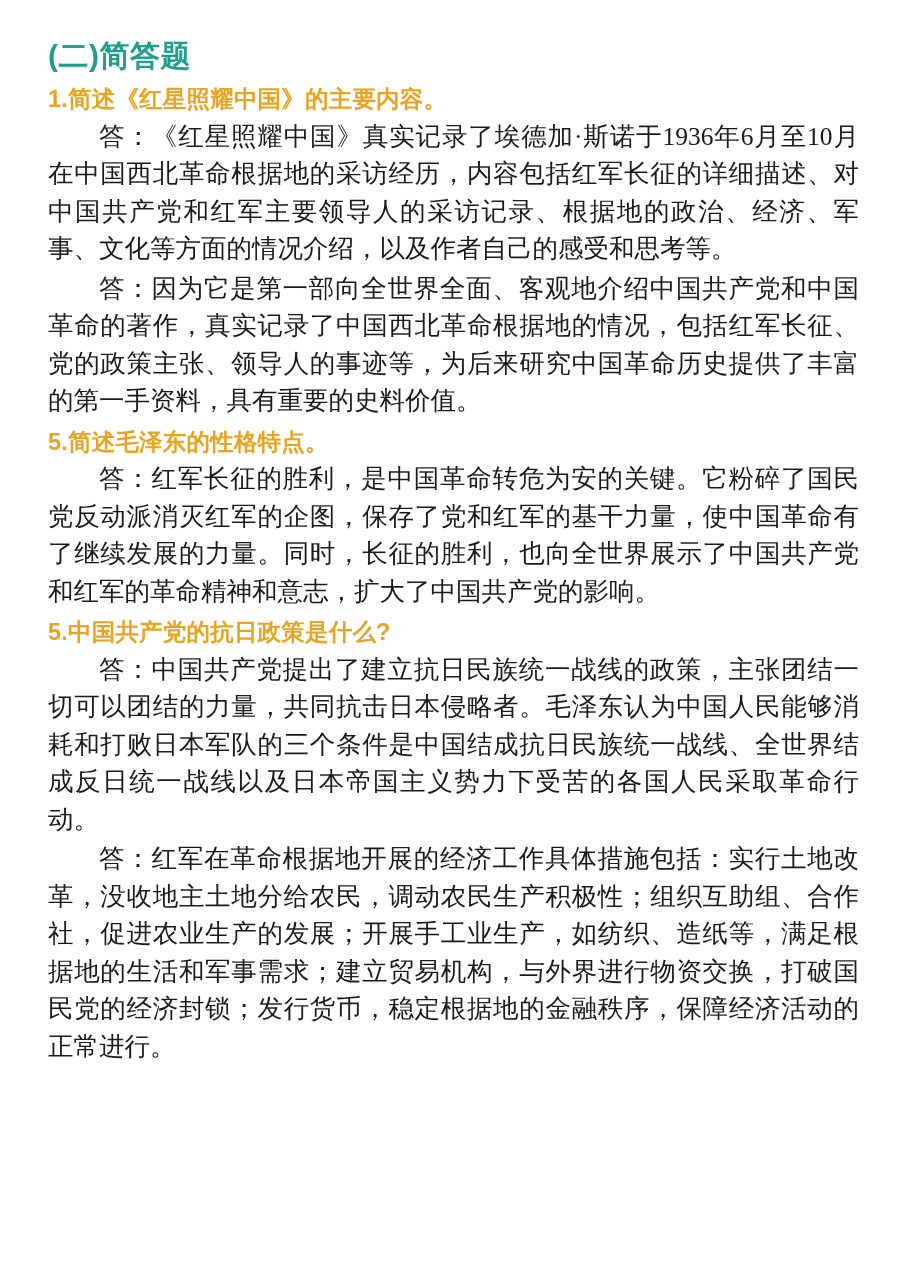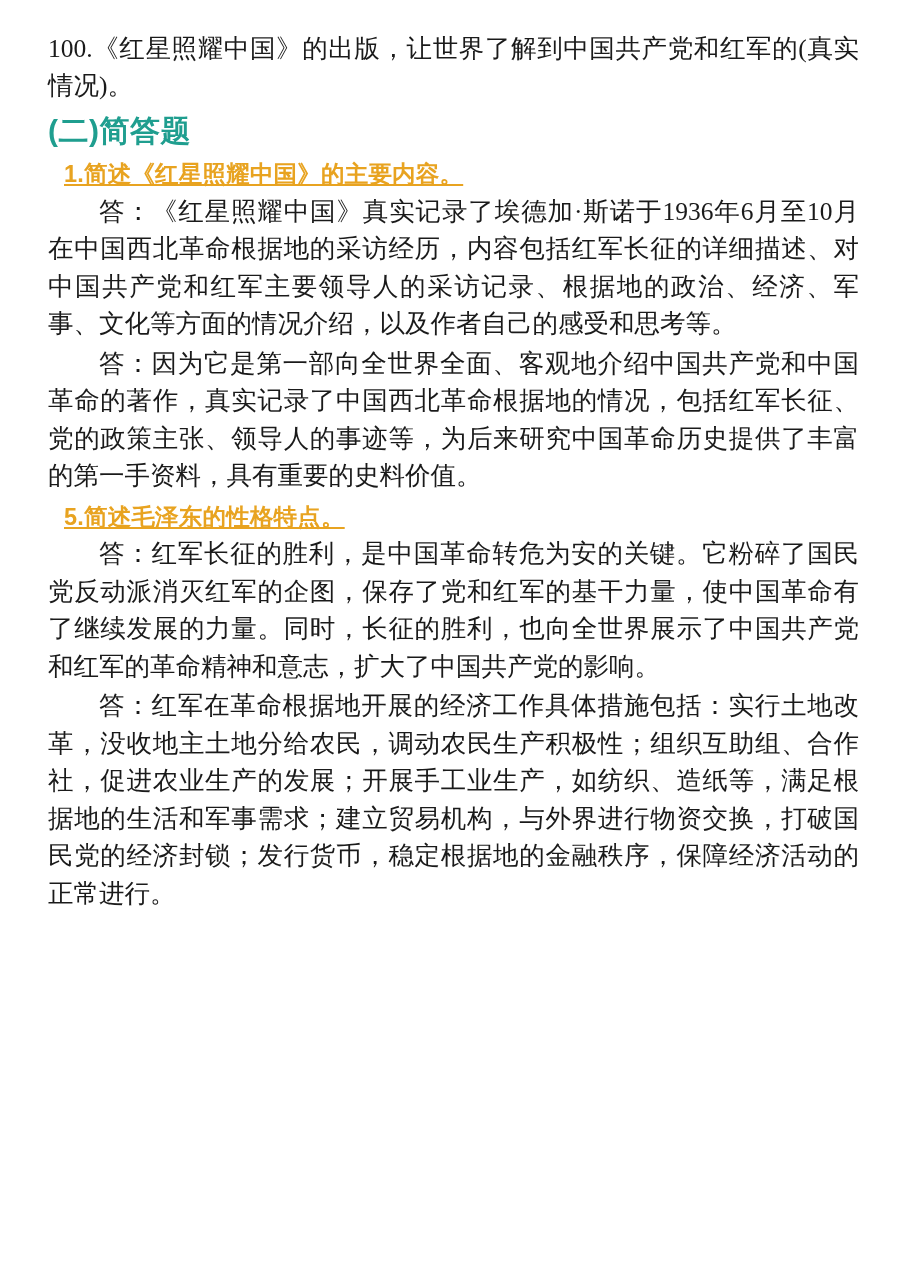--- a/index.html
+++ b/index.html
@@ -40,55 +40,55 @@
     font-weight: 700;
     color: #1f9e8f;
     margin: 6px 0 4px 0;
     letter-spacing: 0.5px;
   }
   .qhead {
     font-family: "Liberation Sans", "DejaVu Sans", sans-serif;
     font-size: 23.5px;
     font-weight: 700;
     color: #e8a320;
-    margin: 7px 0 2px 16px;
+    margin: 7px 0 2px 0;
     line-height: 1.35;
     letter-spacing: 0.2px;
-    text-decoration: underline;
   }
   .block {
     margin-bottom: 2px;
   }
 </style>
 </head>
 <body>
 
 <div class="page">
 
-  <div class="block">
-    <p class="para q-item"><span>100.</span><span>《红星照耀中国》的出版，让世界了解到中国共产党和红军的(真实情况)。</span></p>
-  </div>
 
   <h2 class="section-title">(二)简答题</h2>
 
   <div class="block">
     <p class="qhead">1.简述《红星照耀中国》的主要内容。</p>
     <p class="para answer">答：《红星照耀中国》真实记录了埃德加·斯诺于1936年6月至10月在中国西北革命根据地的采访经历，内容包括红军长征的详细描述、对中国共产党和红军主要领导人的采访记录、根据地的政治、经济、军事、文化等方面的情况介绍，以及作者自己的感受和思考等。</p>
   </div>
 
   <div class="block">
     <p class="para answer">答：因为它是第一部向全世界全面、客观地介绍中国共产党和中国革命的著作，真实记录了中国西北革命根据地的情况，包括红军长征、党的政策主张、领导人的事迹等，为后来研究中国革命历史提供了丰富的第一手资料，具有重要的史料价值。</p>
   </div>
 
   <div class="block">
     <p class="qhead">5.简述毛泽东的性格特点。</p>
   </div>
 
   <div class="block">
     <p class="para answer">答：红军长征的胜利，是中国革命转危为安的关键。它粉碎了国民党反动派消灭红军的企图，保存了党和红军的基干力量，使中国革命有了继续发展的力量。同时，长征的胜利，也向全世界展示了中国共产党和红军的革命精神和意志，扩大了中国共产党的影响。</p>
   </div>
 
+  <div class="block">
+    <p class="qhead">5.中国共产党的抗日政策是什么?</p>
+    <p class="para answer">答：中国共产党提出了建立抗日民族统一战线的政策，主张团结一切可以团结的力量，共同抗击日本侵略者。毛泽东认为中国人民能够消耗和打败日本军队的三个条件是中国结成抗日民族统一战线、全世界结成反日统一战线以及日本帝国主义势力下受苦的各国人民采取革命行动。</p>
+  </div>
 
   <div class="block">
     <p class="para answer">答：红军在革命根据地开展的经济工作具体措施包括：实行土地改革，没收地主土地分给农民，调动农民生产积极性；组织互助组、合作社，促进农业生产的发展；开展手工业生产，如纺织、造纸等，满足根据地的生活和军事需求；建立贸易机构，与外界进行物资交换，打破国民党的经济封锁；发行货币，稳定根据地的金融秩序，保障经济活动的正常进行。</p>
   </div>
 
 </div>
 
 </body></html>

